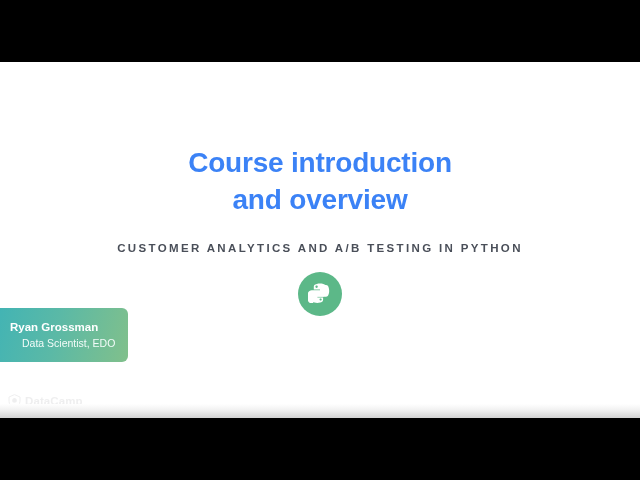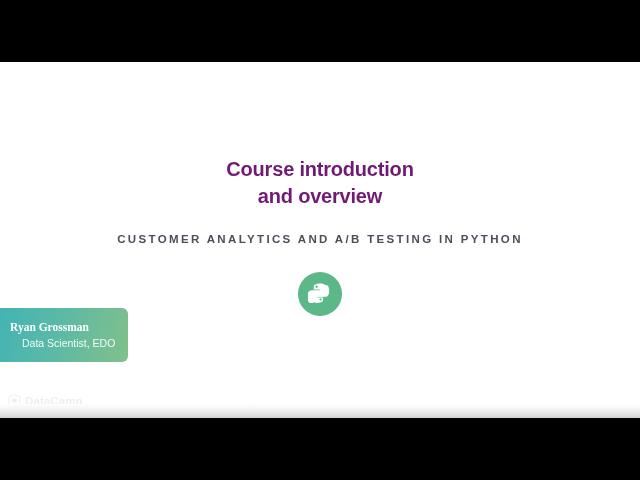--- a/index.html
+++ b/index.html
@@ -54,26 +54,26 @@
 
   
   #title-block {
     position: absolute;
     left: 0;
     top: 78px;
     width: 640px;
     text-align: center;
   }
   #slide-title {
-    font-size: 20px;
+    font-size: 28px;
     font-weight: bold;
-    color: #701a75;
+    color: #3b82f6;
     line-height: 1.33;
     letter-spacing: -0.2px;
-    margin: 16px;
+    margin: 4px;
     white-space: pre-line;
   }
   #slide-subtitle {
     margin: 24px 0 0 0;
     font-size: 11.5px;
     font-weight: bold;
     color: #4a4f59;
     letter-spacing: 2.35px;
     text-transform: uppercase;
   }
@@ -107,21 +107,20 @@
     display: flex;
     flex-direction: column;
     justify-content: center;
   }
   #presenter-name {
     color: #ffffff;
     font-size: 11.5px;
     font-weight: bold;
     line-height: 1.35;
     white-space: nowrap;
-    font-family: Liberation Serif, serif;
   }
   #presenter-role {
     color: #f2fbf8;
     font-size: 10.5px;
     font-weight: normal;
     line-height: 1.35;
     white-space: nowrap;
     margin-left: 12px;
   }
 

